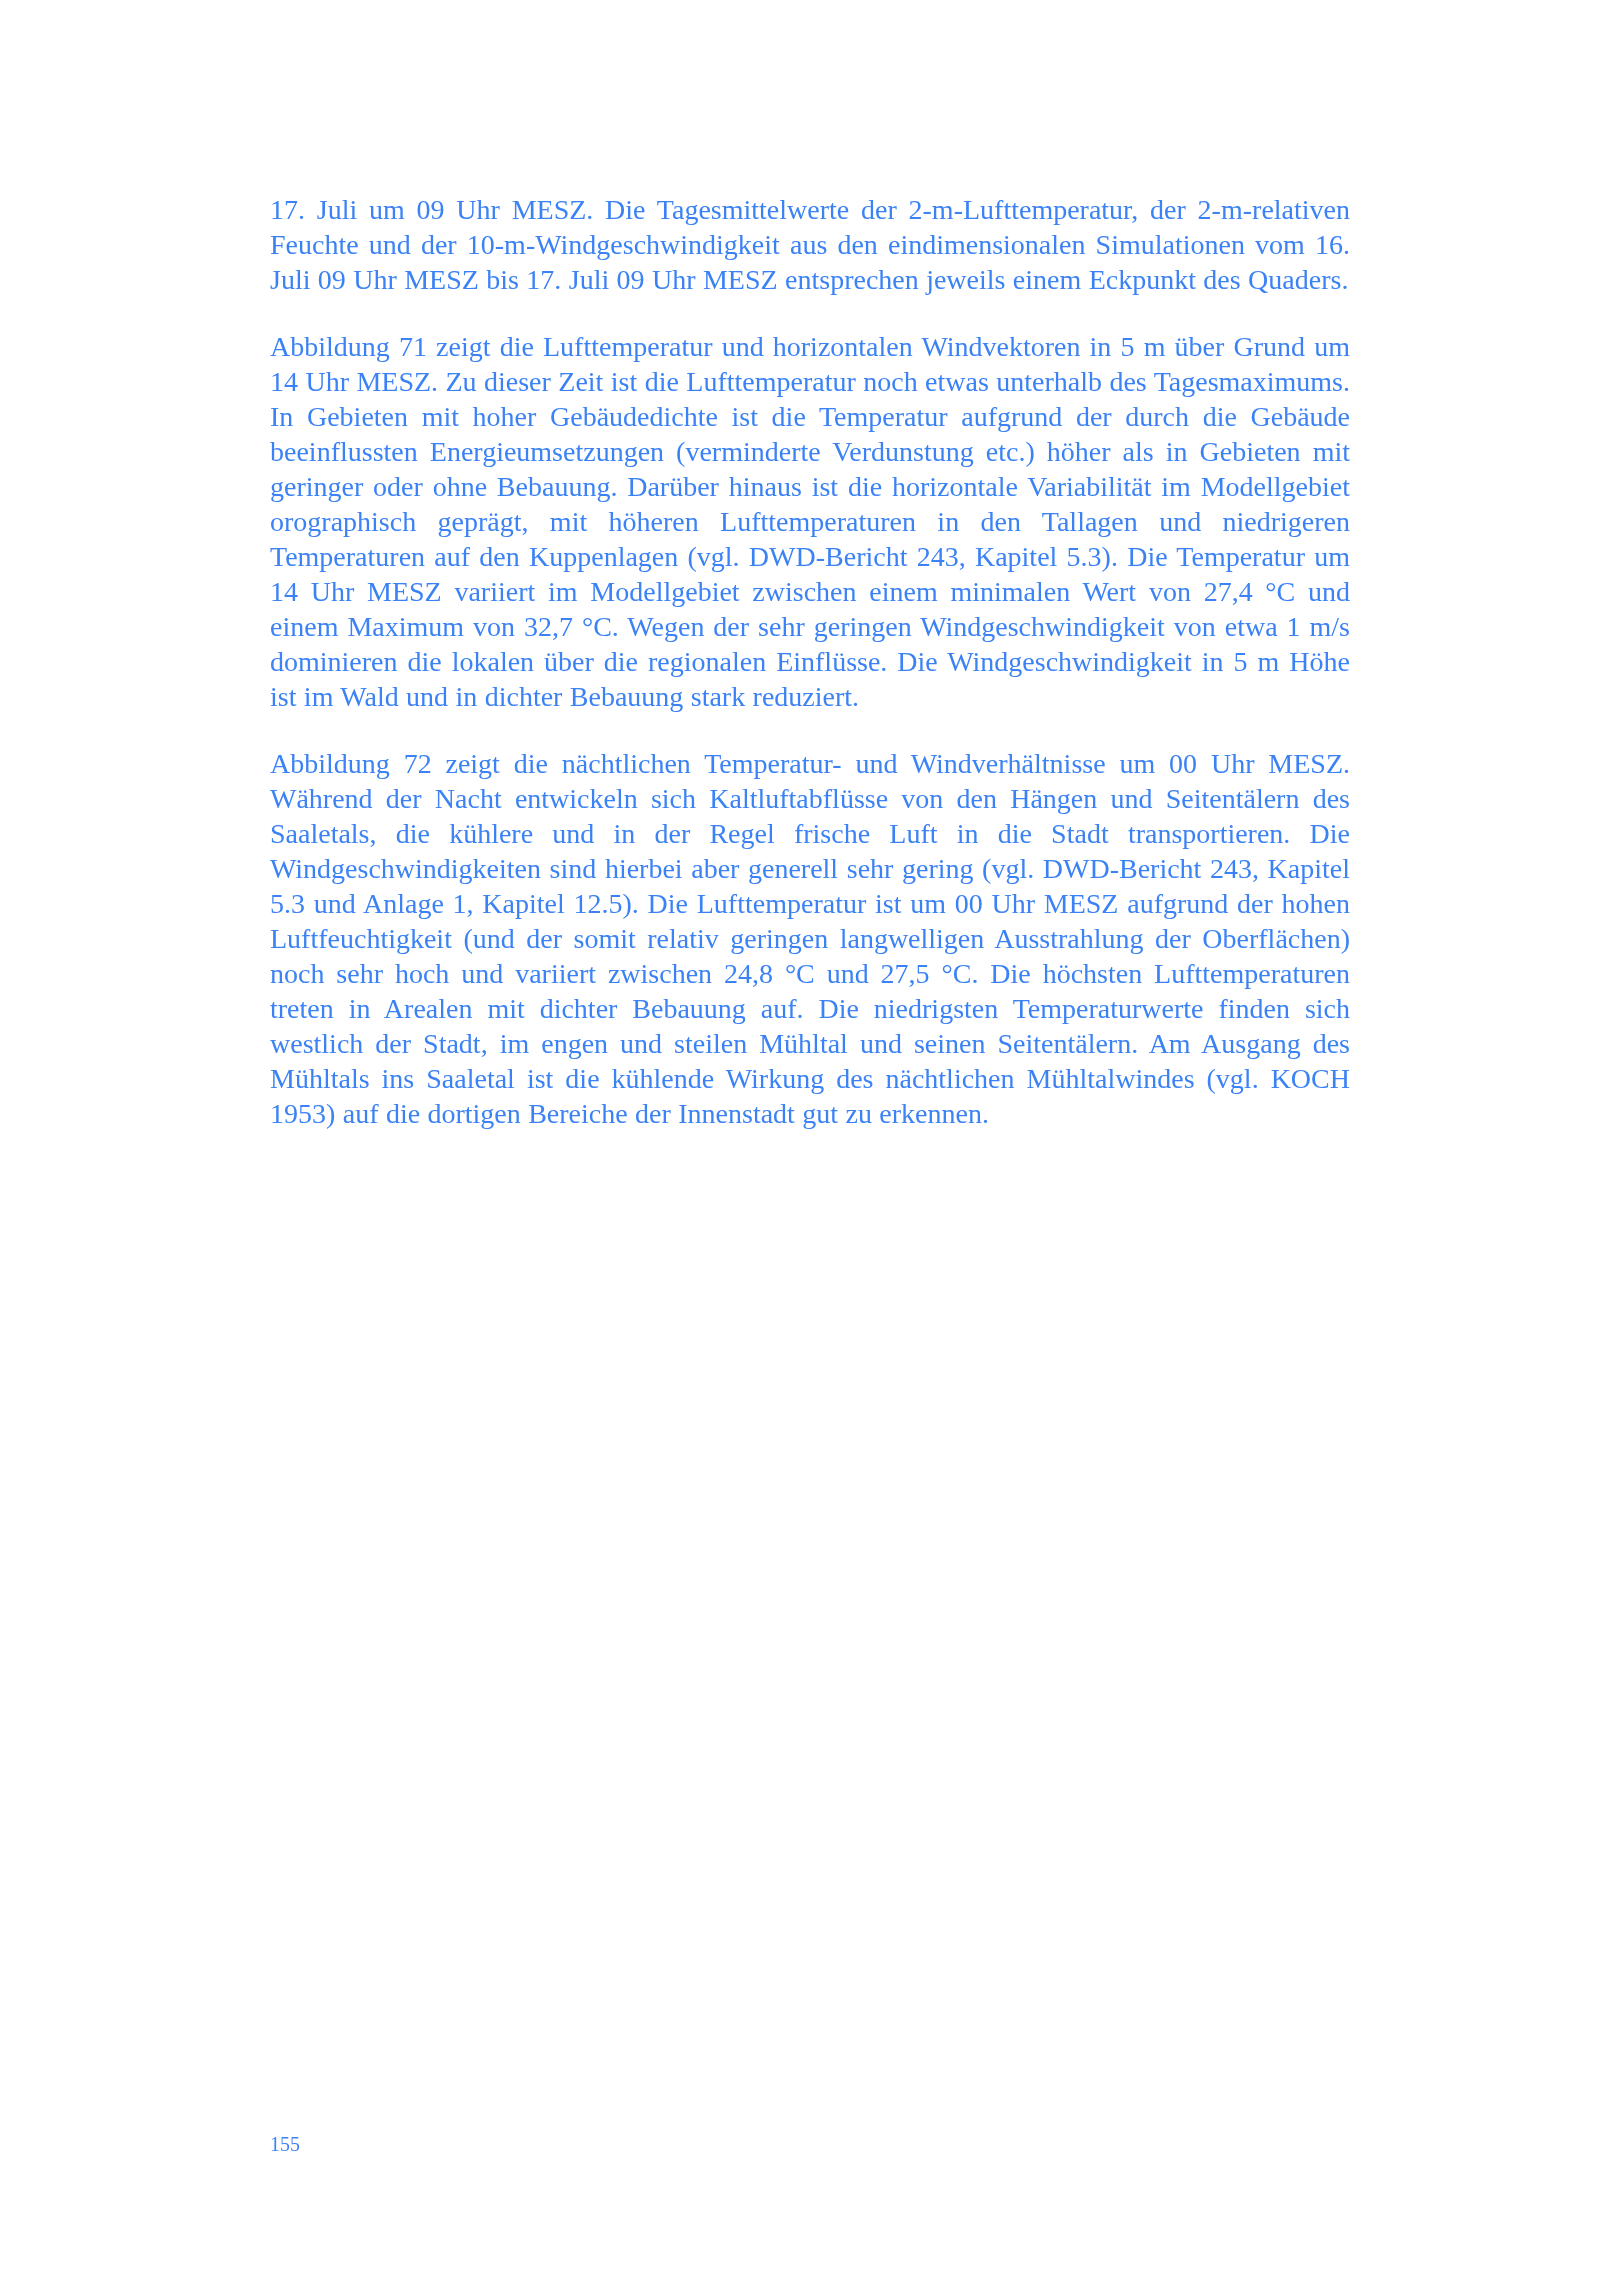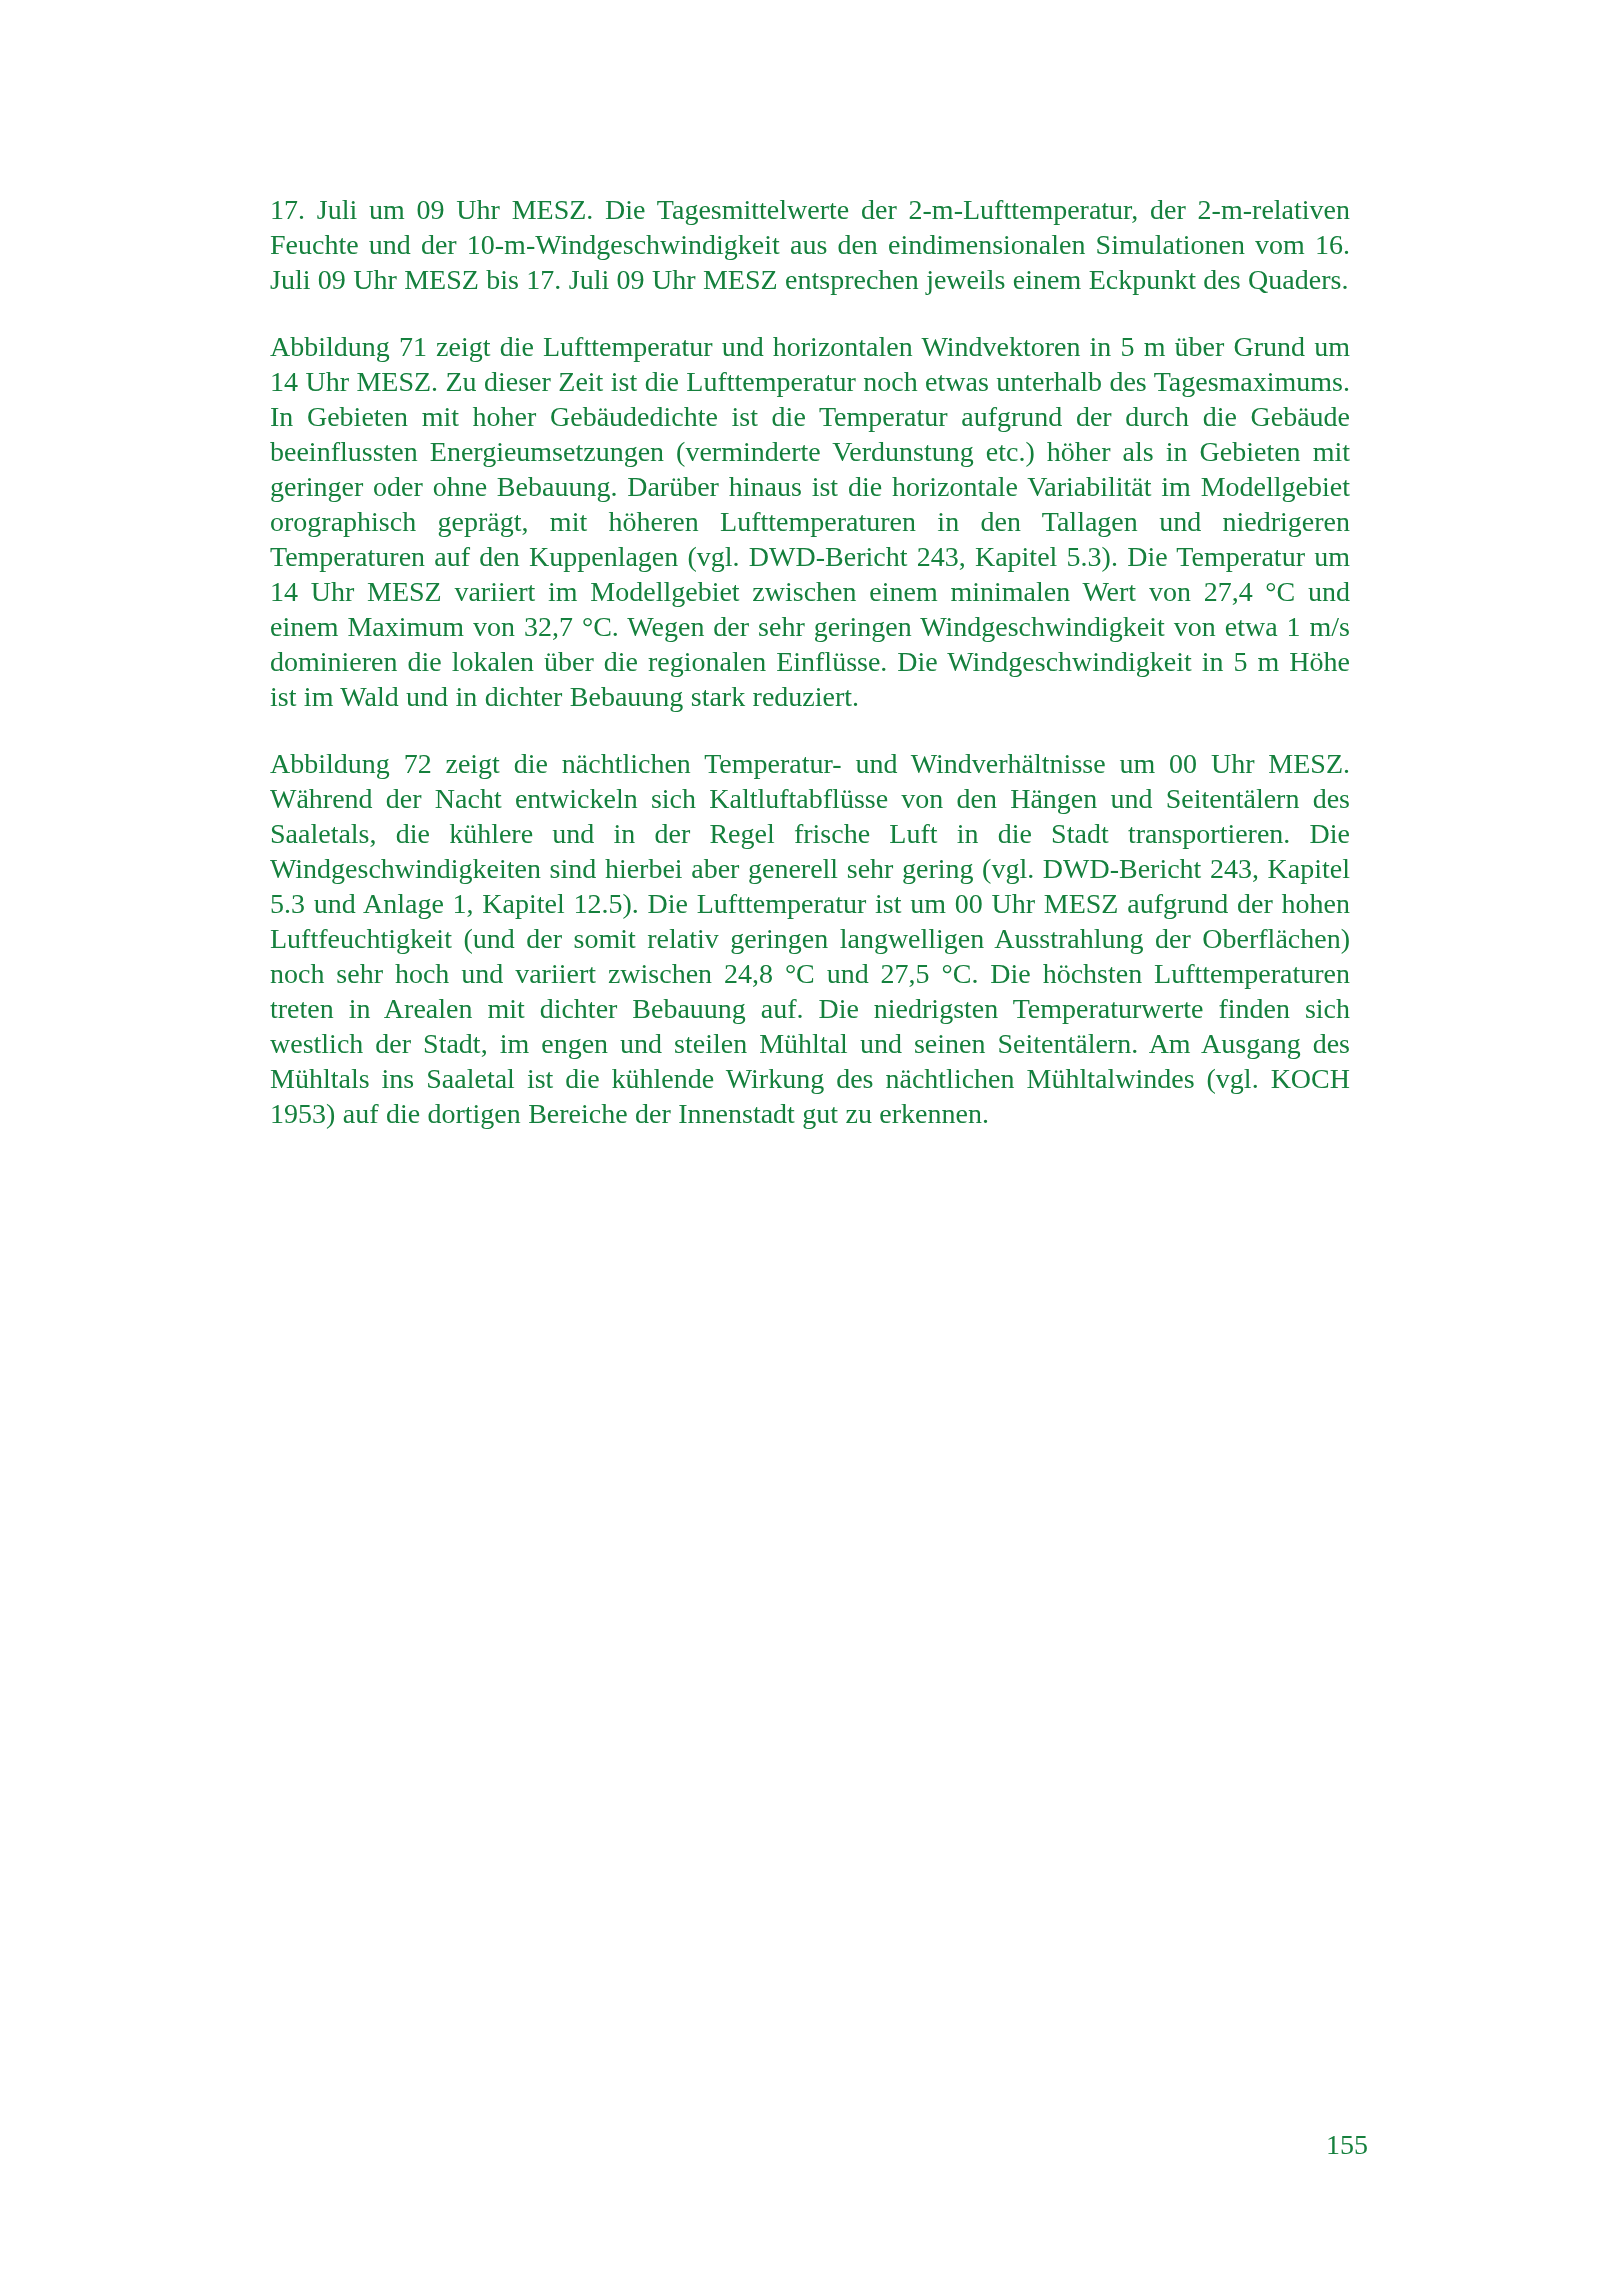--- a/index.html
+++ b/index.html
@@ -10,21 +10,21 @@
     width: 1624px;
     height: 2295px;
     background: #ffffff;
     position: relative;
     overflow: hidden;
   }
   .page {
     position: absolute;
     inset: 0;
     background: #ffffff;
-    color: #15803d;
+    color: #3b82f6;
     font-family: "Liberation Serif", "DejaVu Serif", serif;
   }
   .text-block {
     position: absolute;
     left: 270px;
     top: 192px;
     width: 1080px;
   }
   .text-block p {
     margin: 0 0 32px 0;
@@ -34,25 +34,25 @@
     text-justify: inter-word;
     hyphens: none;
     -webkit-hyphens: none;
     word-spacing: 0.4px;
   }
   .text-block p:last-child {
     margin-bottom: 12px;
   }
   .page-number {
     position: absolute;
-    left: 288px;
+    left: 270px;
     top: 2127px;
     width: 1080px;
-    text-align: right;
-    font-size: 28px;
+    text-align: left;
+    font-size: 20px;
     line-height: 35px;
   }
 </style>
 </head>
 <body>
 
 <div class="page">
   <div class="text-block">
     <p>17. Juli um 09 Uhr MESZ. Die Tagesmittelwerte der 2-m-Lufttemperatur, der 2-m-relativen Feuchte und der 10-m-Windgeschwindigkeit aus den eindimensionalen Simulationen vom 16. Juli 09 Uhr MESZ bis 17. Juli 09 Uhr MESZ entsprechen jeweils einem Eckpunkt des Quaders.</p>
     <p>Abbildung 71 zeigt die Lufttemperatur und horizontalen Windvektoren in 5 m über Grund um 14 Uhr MESZ. Zu dieser Zeit ist die Lufttemperatur noch etwas unterhalb des Tagesmaximums. In Gebieten mit hoher Gebäudedichte ist die Temperatur aufgrund der durch die Gebäude beeinflussten Energieumsetzungen (verminderte Verdunstung etc.) höher als in Gebieten mit geringer oder ohne Bebauung. Darüber hinaus ist die horizontale Variabilität im Modellgebiet orographisch geprägt, mit höheren Lufttemperaturen in den Tallagen und niedrigeren Temperaturen auf den Kuppenlagen (vgl. DWD-Bericht 243, Kapitel 5.3). Die Temperatur um 14 Uhr MESZ variiert im Modellgebiet zwischen einem minimalen Wert von 27,4 °C und einem Maximum von 32,7 °C. Wegen der sehr geringen Windgeschwindigkeit von etwa 1 m/s dominieren die lokalen über die regionalen Einflüsse. Die Windgeschwindigkeit in 5 m Höhe ist im Wald und in dichter Bebauung stark reduziert.</p>

